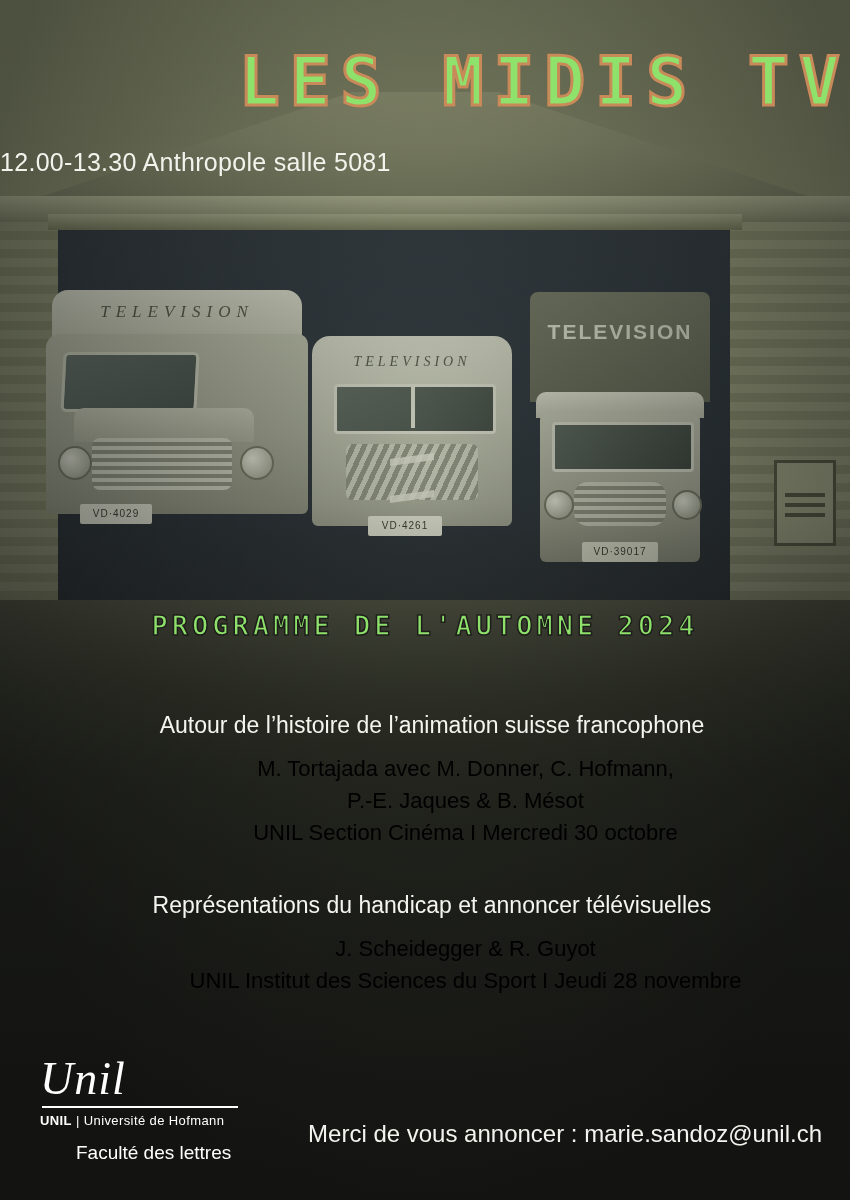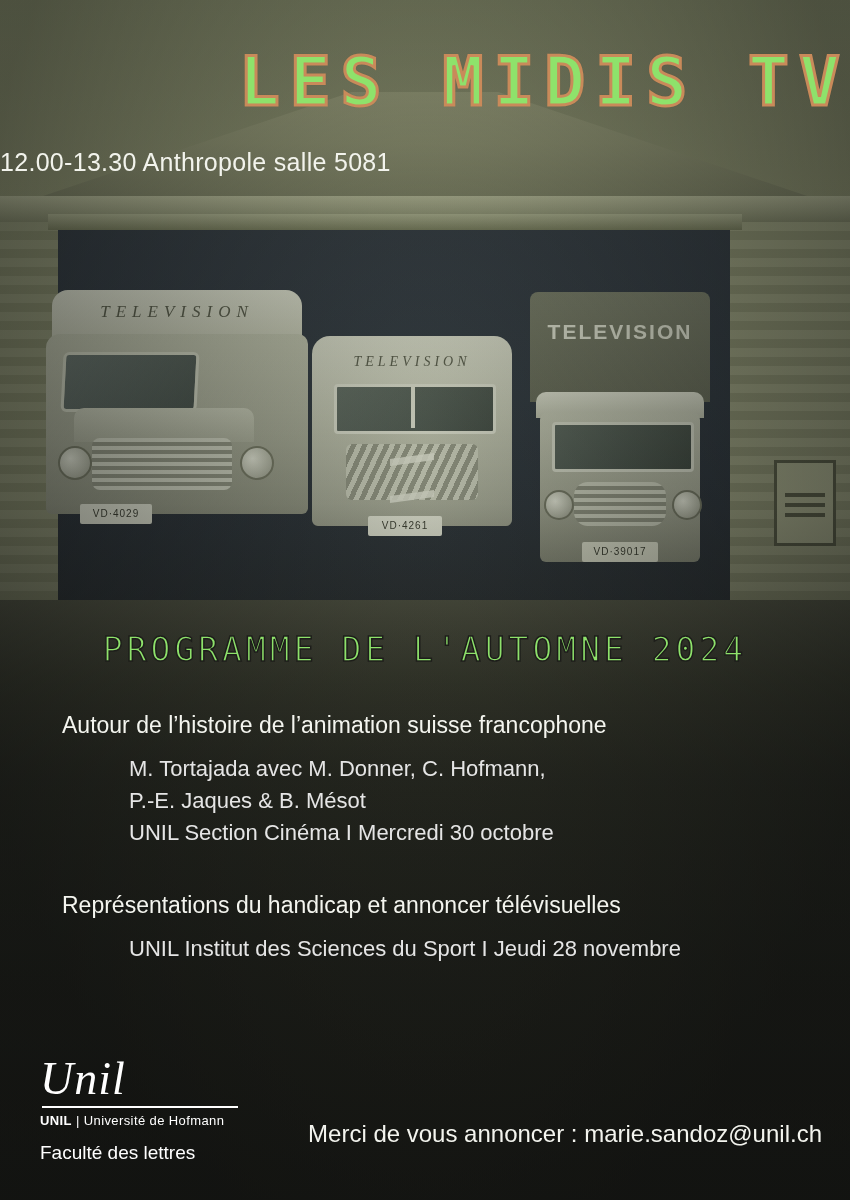--- a/index.html
+++ b/index.html
@@ -253,39 +253,39 @@
     position: absolute;
     top: 148px; left: 0; width: 100%;
     text-align: left;
     font-size: 25px;
     color: #f2f3ec;
     letter-spacing: .3px;
   }
 
   .program-title {
     position: absolute;
-    top: 630px; left: 0; width: 100%;
+    top: 610px; left: 0; width: 100%;
     text-align: center;
     font-family: "DejaVu Sans Mono", monospace;
-    font-weight: normal;
-    font-size: 33px;
+    font-weight: bold;
+    font-size: 27px;
     letter-spacing: 4px;
     color: #8ee26b;
     -webkit-text-stroke: 1.5px #1d1d1a;
   }
 
-  .entry { position: absolute; left: 62px; width: 740px; }
+  .entry { position: absolute; left: 62px; width: 740px; text-align: center; }
   .entry .heading {
     color: #f4f5ef;
     font-size: 23px;
     margin: 0 0 14px 0;
   }
   .entry .lines {
     margin-left: 67px;
-    color: #e5e5e5;
+    color: #000000;
     font-size: 22px;
     line-height: 1.45;
   }
   .entry-1 { top: 712px; }
   .entry-2 { top: 892px; }
 
   .footer-note {
     position: absolute;
     right: 28px; bottom: 52px;
     color: #f3f4ee;
@@ -299,20 +299,21 @@
     font-style: italic;
     font-size: 46px;
     line-height: 1;
     letter-spacing: 1px;
   }
   .logo .rule { width: 196px; height: 2px; background: #fff; margin: 4px 0 5px 2px; }
   .logo .unil-sub { font-size: 13px; letter-spacing: .4px; }
   .logo .unil-sub b { font-weight: bold; }
   .logo .faculte {
     margin-top: 14px;
+    margin-left: 36px;
     font-size: 19px;
   }
 </style>
 </head>
 <body>
 
 <div class="poster">
 
   <div class="photo">
     <div class="roof"></div>
@@ -373,20 +374,21 @@
       <div class="lines">
         <div>M. Tortajada avec M. Donner, C. Hofmann,</div>
         <div>P.-E. Jaques &amp; B. Mésot</div>
         <div>UNIL Section Cinéma I Mercredi 30 octobre</div>
       </div>
     </div>
 
     <div class="entry entry-2">
       <p class="heading">Représentations du handicap et annoncer télévisuelles</p>
       <div class="lines">
+        <div>J. Scheidegger &amp; R. Guyot</div>
         <div>UNIL Institut des Sciences du Sport I Jeudi 28 novembre</div>
       </div>
     </div>
 
     <div class="footer-note">Merci de vous annoncer : marie.sandoz@unil.ch</div>
 
     <div class="logo">
       <div class="unil-script">Unil</div>
       <div class="rule"></div>
       <div class="unil-sub"><b>UNIL</b><span> | Université de Hofmann</span></div>

